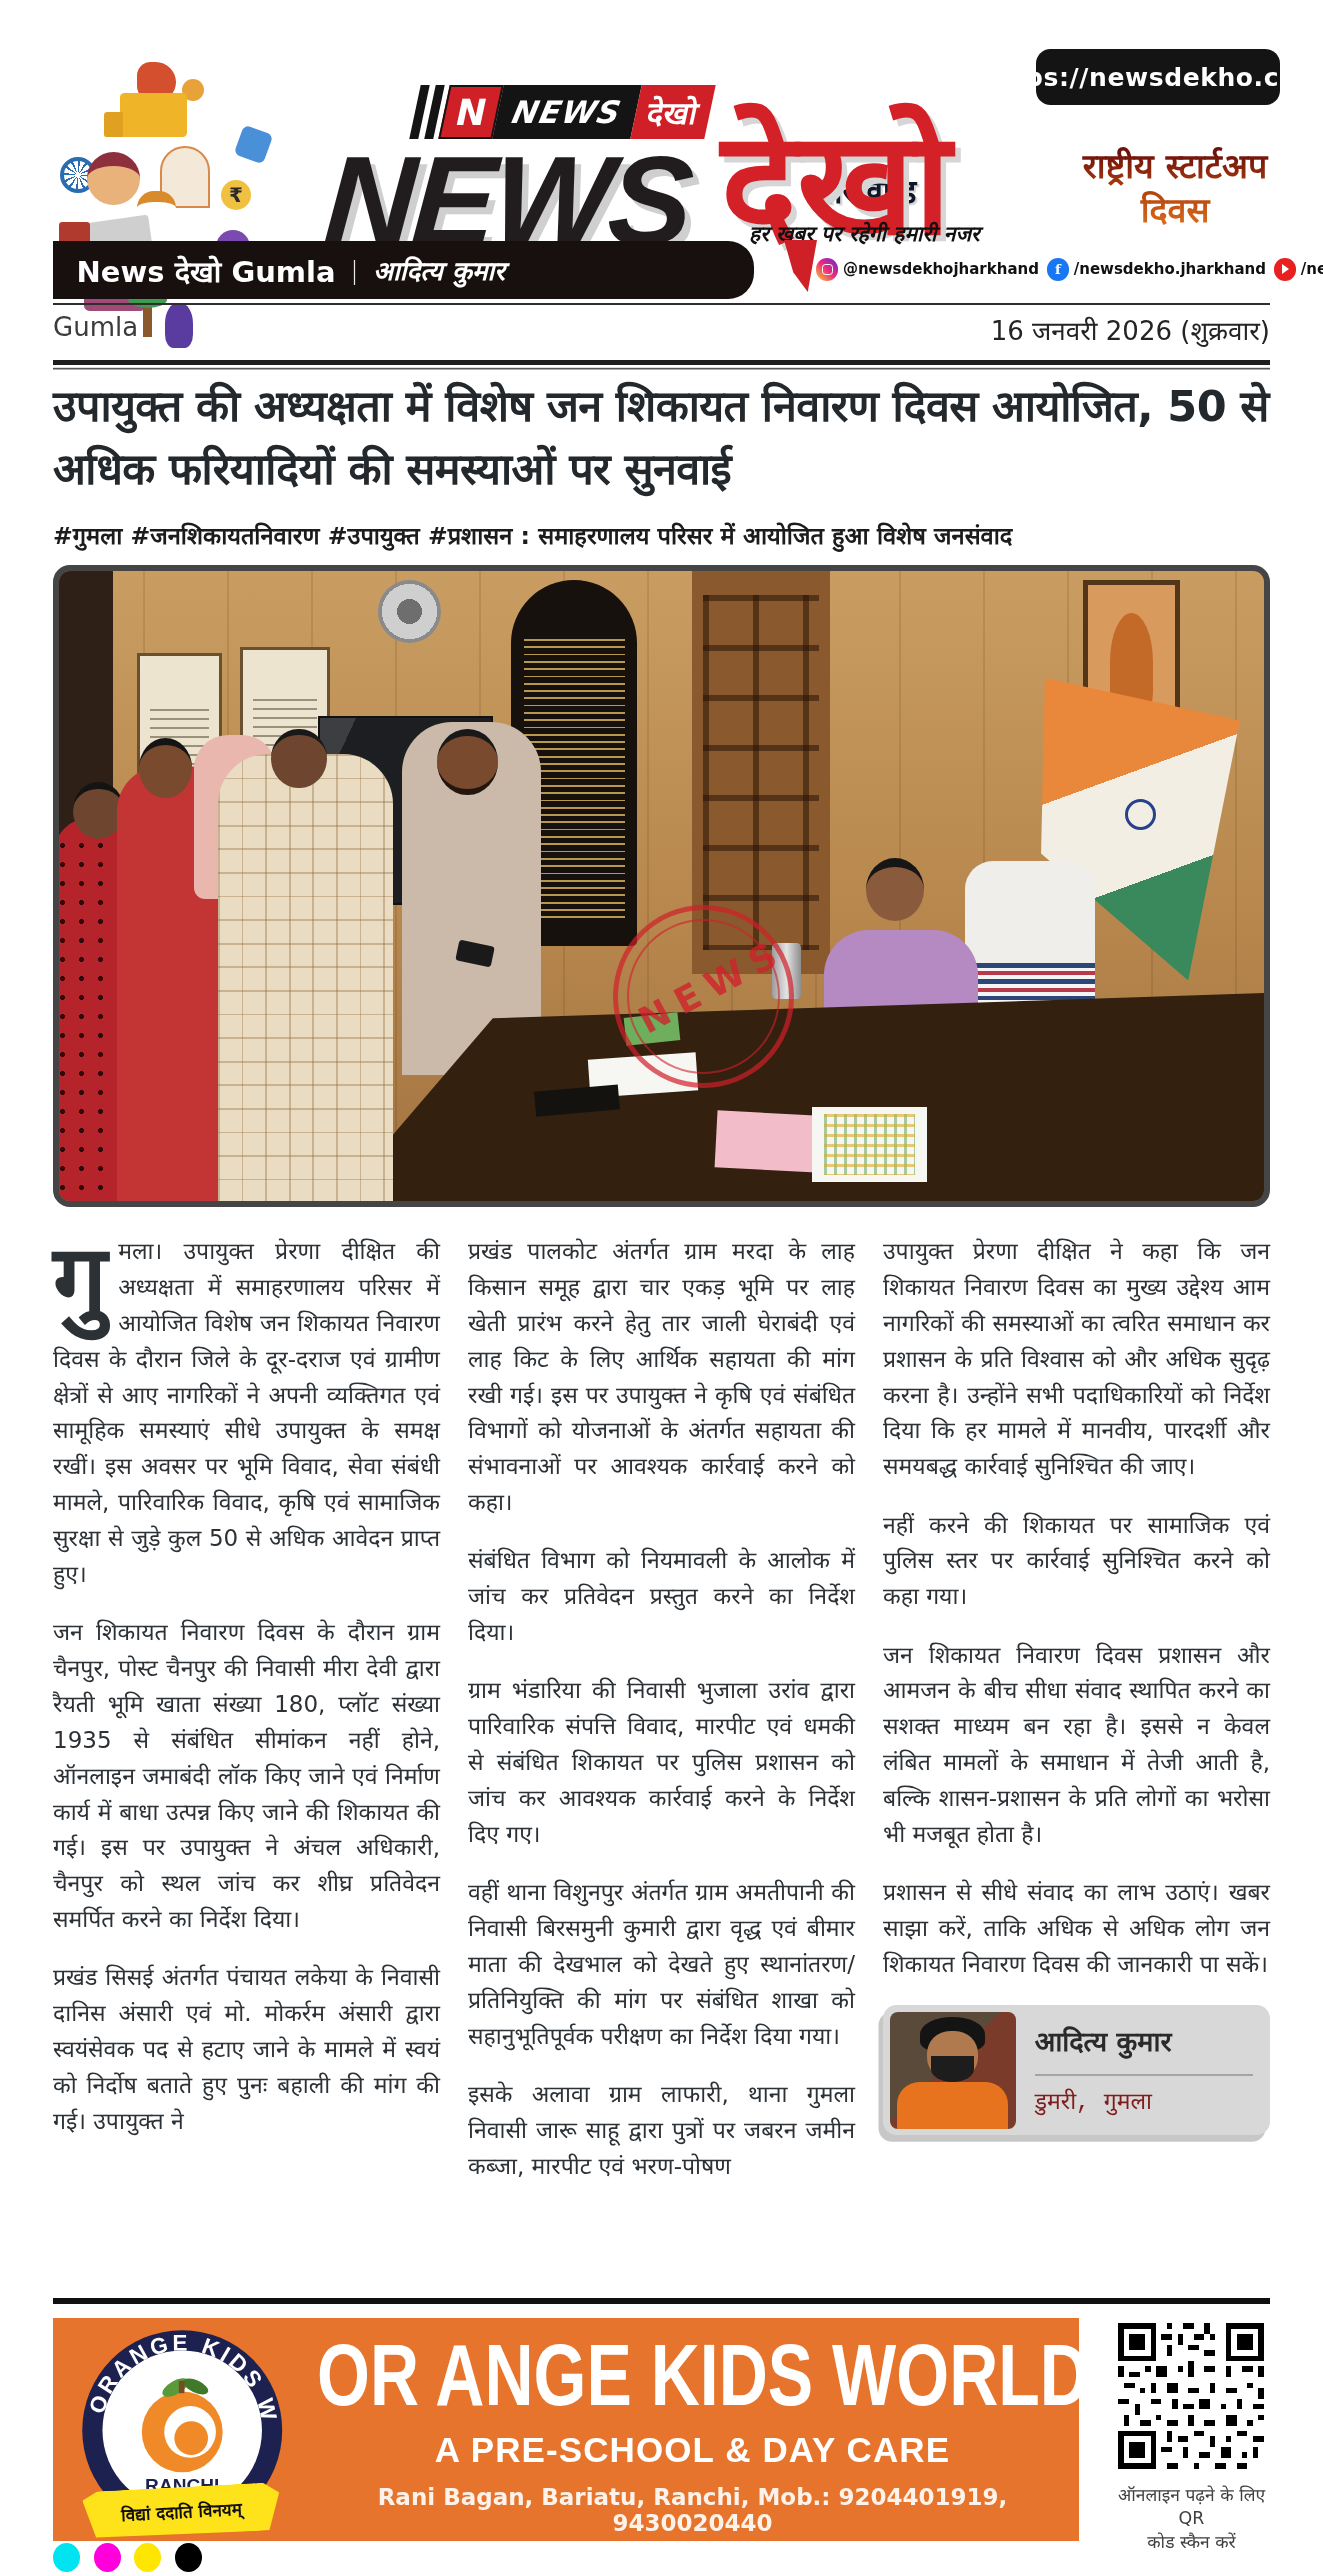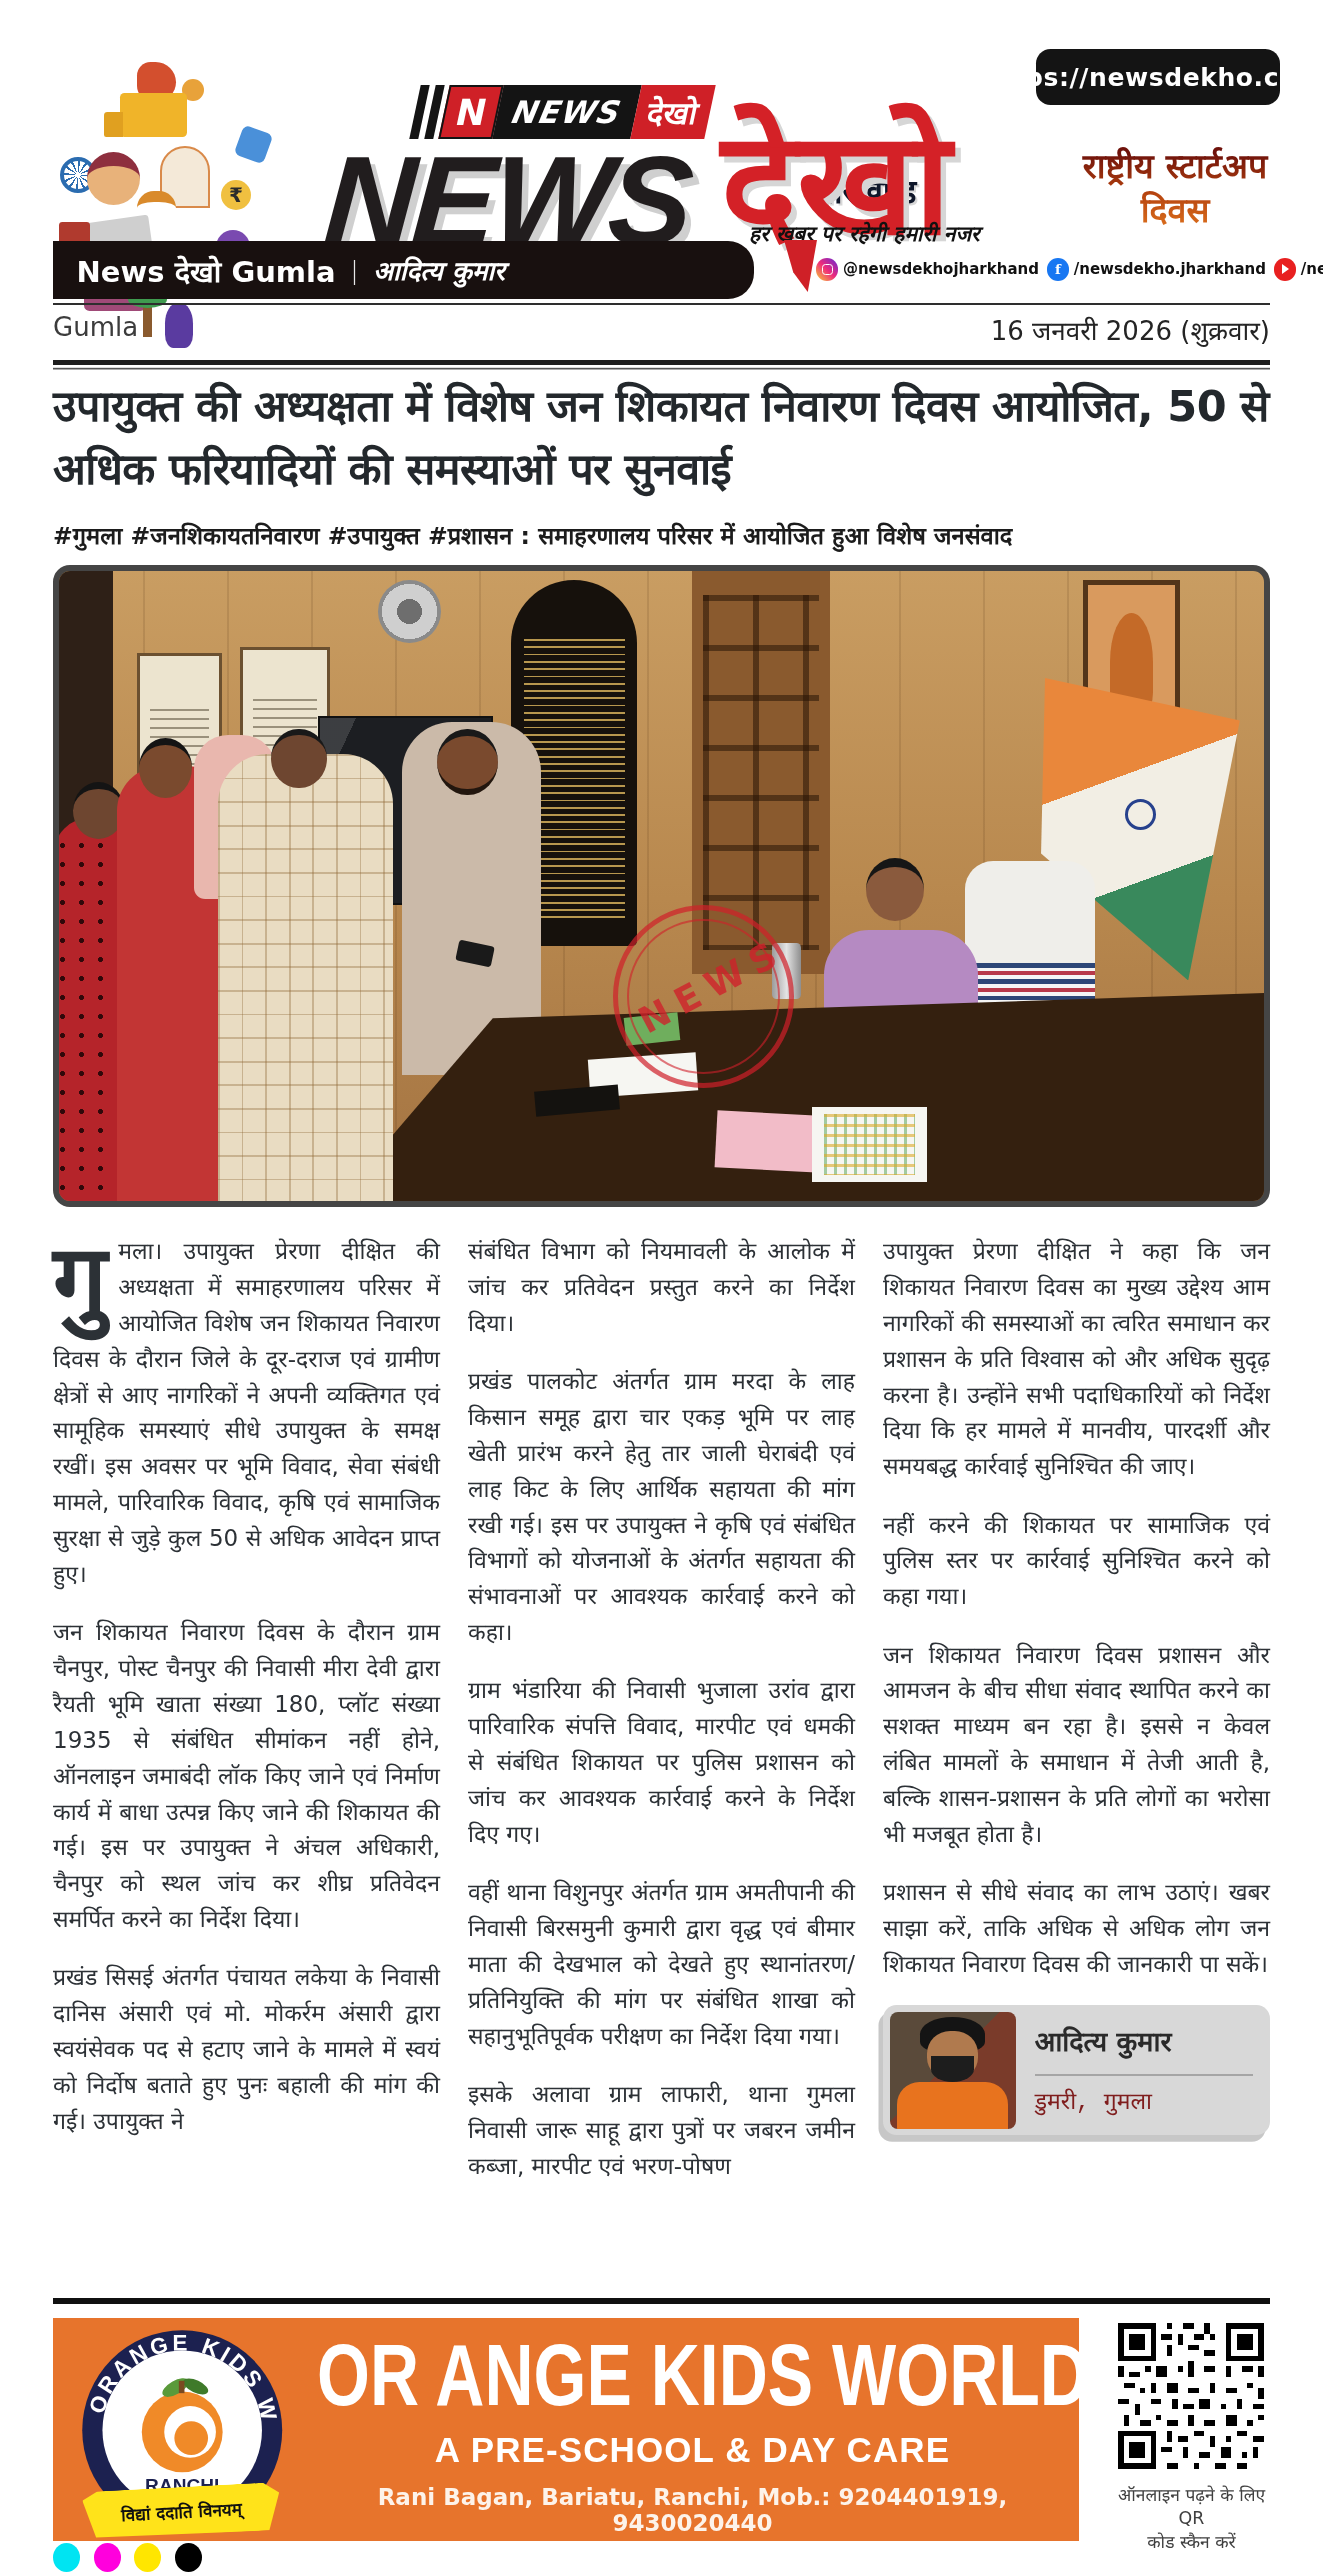--- a/index.html
+++ b/index.html
@@ -305,22 +305,22 @@
 <div class="article">
   <div class="col">
     <p><span class="dropcap">गु</span><span>मला। उपायुक्त प्रेरणा दीक्षित की अध्यक्षता में समाहरणालय परिसर में आयोजित विशेष जन शिकायत निवारण दिवस के दौरान जिले के दूर-दराज एवं ग्रामीण क्षेत्रों से आए नागरिकों ने अपनी व्यक्तिगत एवं सामूहिक समस्याएं सीधे उपायुक्त के समक्ष रखीं। इस अवसर पर भूमि विवाद, सेवा संबंधी मामले, पारिवारिक विवाद, कृषि एवं सामाजिक सुरक्षा से जुड़े कुल 50 से अधिक आवेदन प्राप्त हुए।</span></p>
     <div>
         <p>जन शिकायत निवारण दिवस के दौरान ग्राम चैनपुर, पोस्ट चैनपुर की निवासी मीरा देवी द्वारा रैयती भूमि खाता संख्या 180, प्लॉट संख्या 1935 से संबंधित सीमांकन नहीं होने, ऑनलाइन जमाबंदी लॉक किए जाने एवं निर्माण कार्य में बाधा उत्पन्न किए जाने की शिकायत की गई। इस पर उपायुक्त ने अंचल अधिकारी, चैनपुर को स्थल जांच कर शीघ्र प्रतिवेदन समर्पित करने का निर्देश दिया।</p>
         <p>प्रखंड सिसई अंतर्गत पंचायत लकेया के निवासी दानिस अंसारी एवं मो. मोकर्रम अंसारी द्वारा स्वयंसेवक पद से हटाए जाने के मामले में स्वयं को निर्दोष बताते हुए पुनः बहाली की मांग की गई। उपायुक्त ने</p>
       </div>
   </div>
   <div class="col">
     <div>
+        <p>प्रखंड पालकोट अंतर्गत ग्राम मरदा के लाह किसान समूह द्वारा चार एकड़ भूमि पर लाह खेती प्रारंभ करने हेतु तार जाली घेराबंदी एवं लाह किट के लिए आर्थिक सहायता की मांग रखी गई। इस पर उपायुक्त ने कृषि एवं संबंधित विभागों को योजनाओं के अंतर्गत सहायता की संभावनाओं पर आवश्यक कार्रवाई करने को कहा।</p>
         <p>संबंधित विभाग को नियमावली के आलोक में जांच कर प्रतिवेदन प्रस्तुत करने का निर्देश दिया।</p>
-        <p>प्रखंड पालकोट अंतर्गत ग्राम मरदा के लाह किसान समूह द्वारा चार एकड़ भूमि पर लाह खेती प्रारंभ करने हेतु तार जाली घेराबंदी एवं लाह किट के लिए आर्थिक सहायता की मांग रखी गई। इस पर उपायुक्त ने कृषि एवं संबंधित विभागों को योजनाओं के अंतर्गत सहायता की संभावनाओं पर आवश्यक कार्रवाई करने को कहा।</p>
         <p>ग्राम भंडारिया की निवासी भुजाला उरांव द्वारा पारिवारिक संपत्ति विवाद, मारपीट एवं धमकी से संबंधित शिकायत पर पुलिस प्रशासन को जांच कर आवश्यक कार्रवाई करने के निर्देश दिए गए।</p>
         <p>वहीं थाना विशुनपुर अंतर्गत ग्राम अमतीपानी की निवासी बिरसमुनी कुमारी द्वारा वृद्ध एवं बीमार माता की देखभाल को देखते हुए स्थानांतरण/प्रतिनियुक्ति की मांग पर संबंधित शाखा को सहानुभूतिपूर्वक परीक्षण का निर्देश दिया गया।</p>
         <p>इसके अलावा ग्राम लाफारी, थाना गुमला निवासी जारू साहू द्वारा पुत्रों पर जबरन जमीन कब्जा, मारपीट एवं भरण-पोषण</p>
       </div>
   </div>
   <div class="col">
     <div>
         <p>उपायुक्त प्रेरणा दीक्षित ने कहा कि जन शिकायत निवारण दिवस का मुख्य उद्देश्य आम नागरिकों की समस्याओं का त्वरित समाधान कर प्रशासन के प्रति विश्वास को और अधिक सुदृढ़ करना है। उन्होंने सभी पदाधिकारियों को निर्देश दिया कि हर मामले में मानवीय, पारदर्शी और समयबद्ध कार्रवाई सुनिश्चित की जाए।</p>
         <p>नहीं करने की शिकायत पर सामाजिक एवं पुलिस स्तर पर कार्रवाई सुनिश्चित करने को कहा गया।</p>
         <p>जन शिकायत निवारण दिवस प्रशासन और आमजन के बीच सीधा संवाद स्थापित करने का सशक्त माध्यम बन रहा है। इससे न केवल लंबित मामलों के समाधान में तेजी आती है, बल्कि शासन-प्रशासन के प्रति लोगों का भरोसा भी मजबूत होता है।</p>

